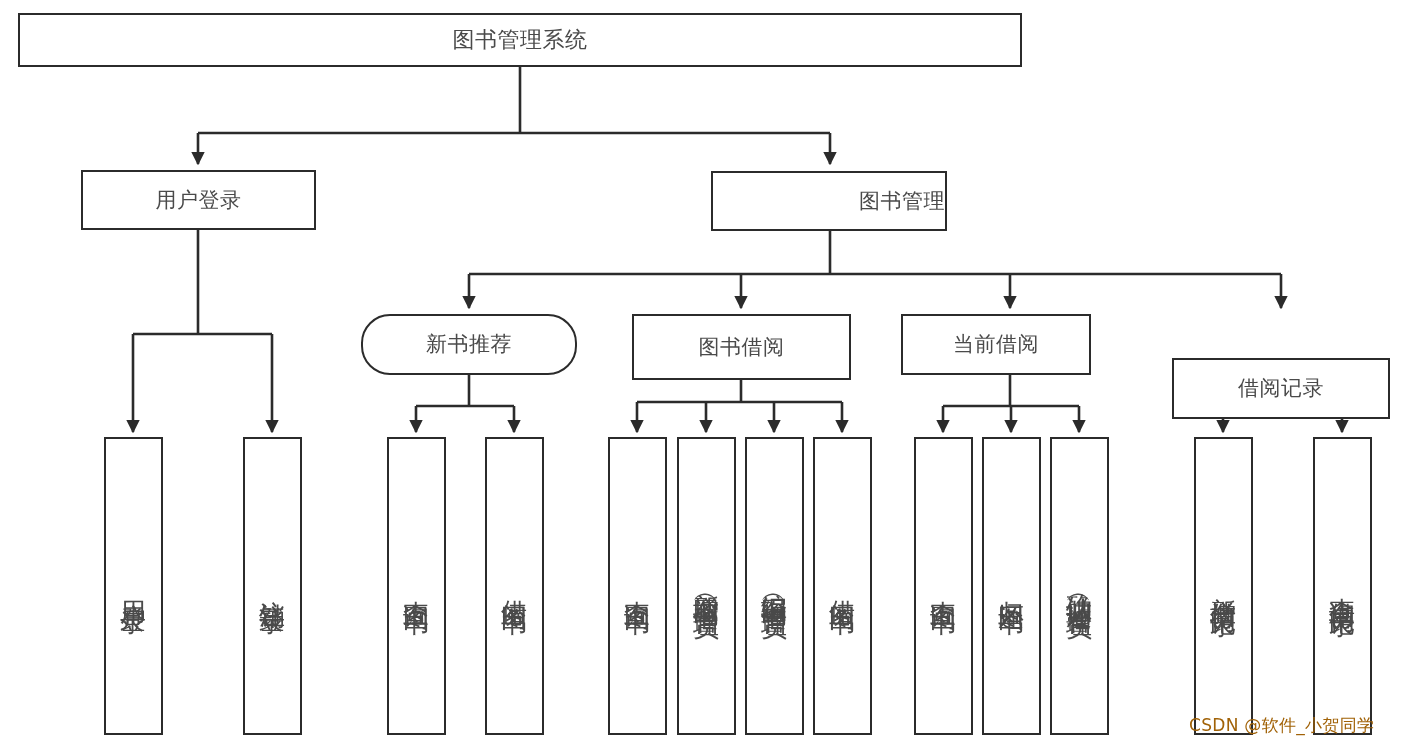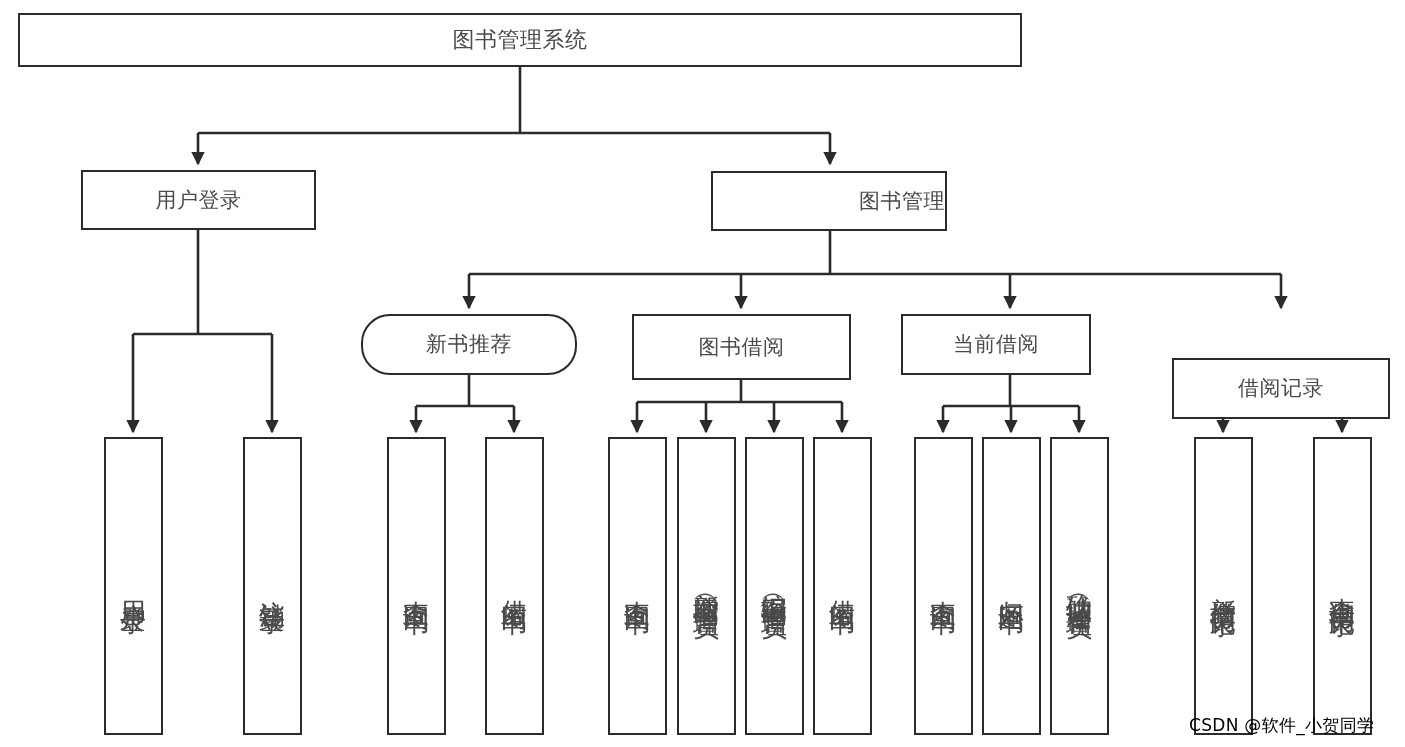--- a/index.html
+++ b/index.html
@@ -61,21 +61,21 @@
     font-size: 26px;
     line-height: 1.0;
     letter-spacing: 3px;
     white-space: nowrap;
   }
   #watermark {
     position: absolute;
     left: 1189px;
     top: 714px;
     font-size: 17px;
-    color: #000000;
+    color: #a16207;
     z-index: 5;
     white-space: nowrap;
     letter-spacing: 0.3px;
   }
 </style>
 </head>
 <body>
 
 <div id="canvas">
 

